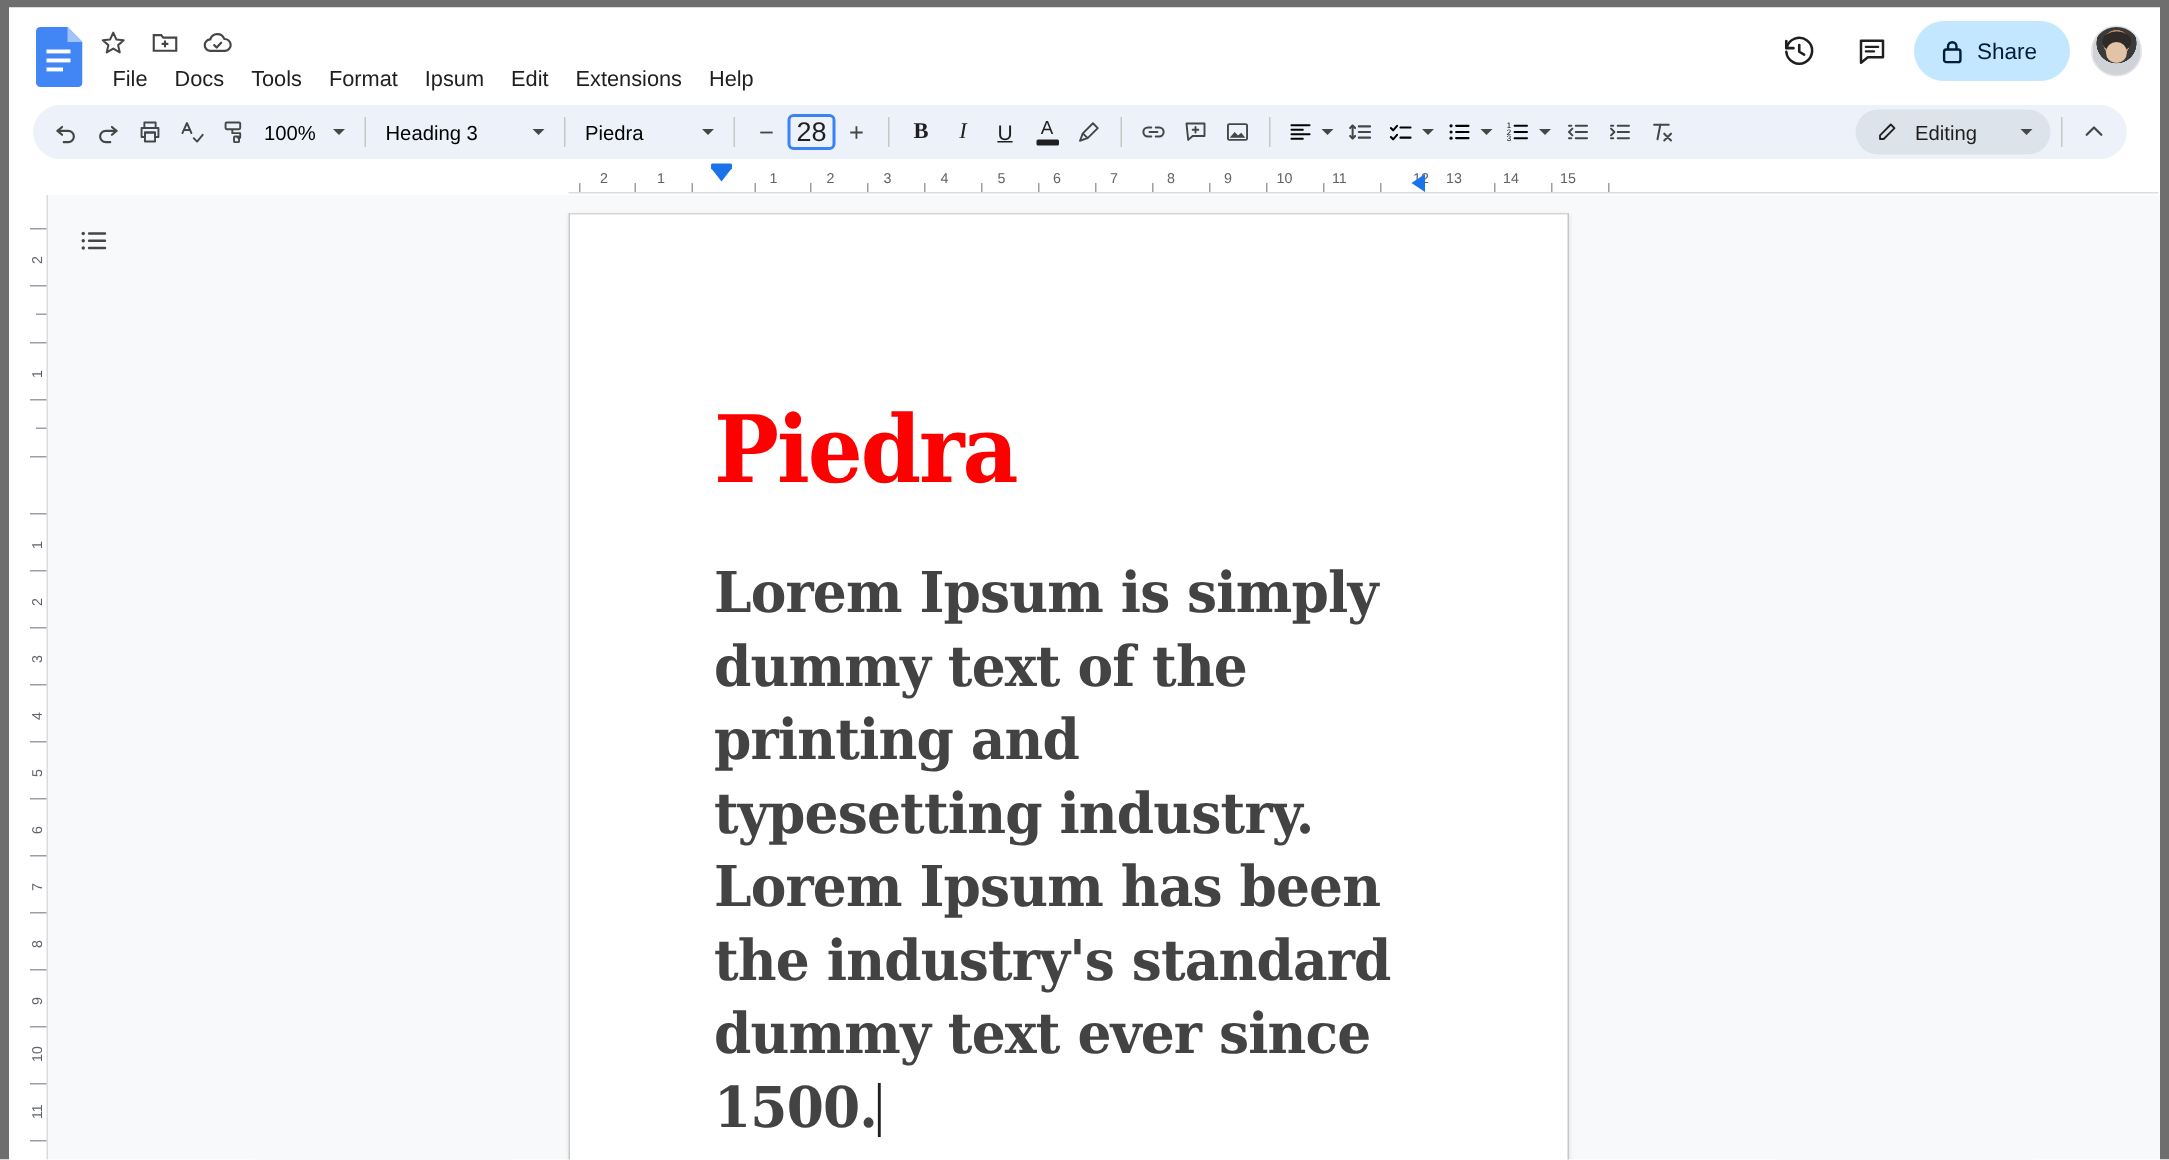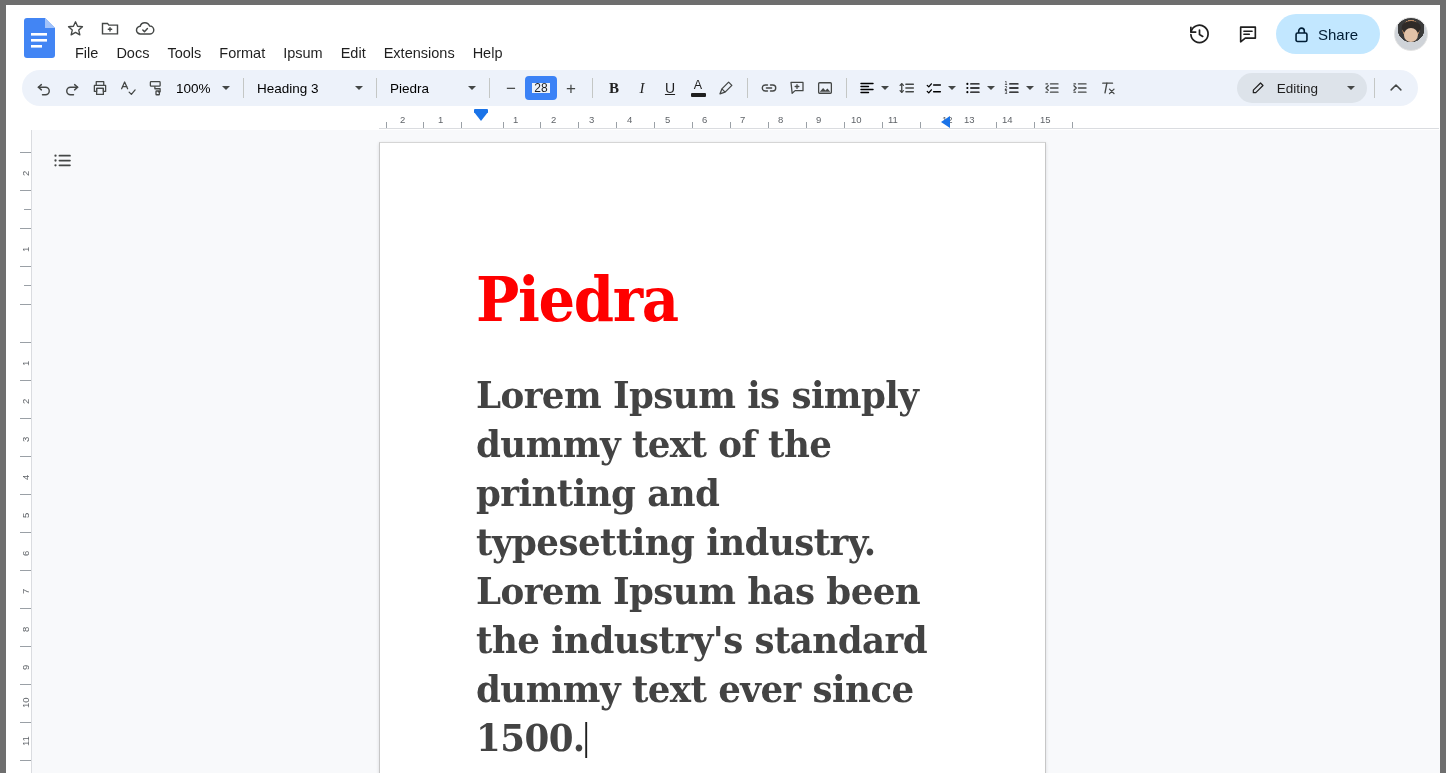--- a/index.html
+++ b/index.html
@@ -66,22 +66,22 @@
   .tb-sep { width: 1px; height: 20px; background: #c4c7c5; margin: 0 7px; flex: none; }
   .tb-dd {
     height: 28px; border-radius: 4px; display: flex; align-items: center; gap: 6px;
     padding: 0 6px; color: #000000; font-size: 13.5px; cursor: pointer; flex: none;
   }
   .caret { width: 0; height: 0; border-left: 4px solid transparent; border-right: 4px solid transparent; border-top: 4.5px solid #444746; }
   .zoom-val { min-width: 40px; text-align: left; }
   .style-val { min-width: 92px; }
   .font-val  { min-width: 72px; }
   .fontsize-box {
-    width: 32px; height: 24px; border: 7px solid #3b82f6; border-radius: 4px;
-    display: flex; align-items: center; justify-content: center; font-size: 12px; color: #1f1f1f;
+    width: 32px; height: 24px; border: 2px solid #3b82f6; border-radius: 4px;
+    display: flex; align-items: center; justify-content: center; font-size: 18px; color: #1f1f1f;
     background: transparent; cursor: text; flex: none;
   }
   .textcolor {
     display: flex; flex-direction: column; align-items: center; justify-content: center; gap: 1px;
     width: 28px; height: 28px; border-radius: 4px; cursor: pointer; flex: none;
   }
   .textcolor .bar { width: 15px; height: 4px; background: #1f1f1f; border-radius: 1px; }
   .editing-pill {
     display: flex; align-items: center; gap: 11px; height: 30px; padding: 0 12px 0 13px;
     border-radius: 15px; background: #dde3ea; color: #1f1f1f; font-size: 13.5px; cursor: pointer; flex: none;

